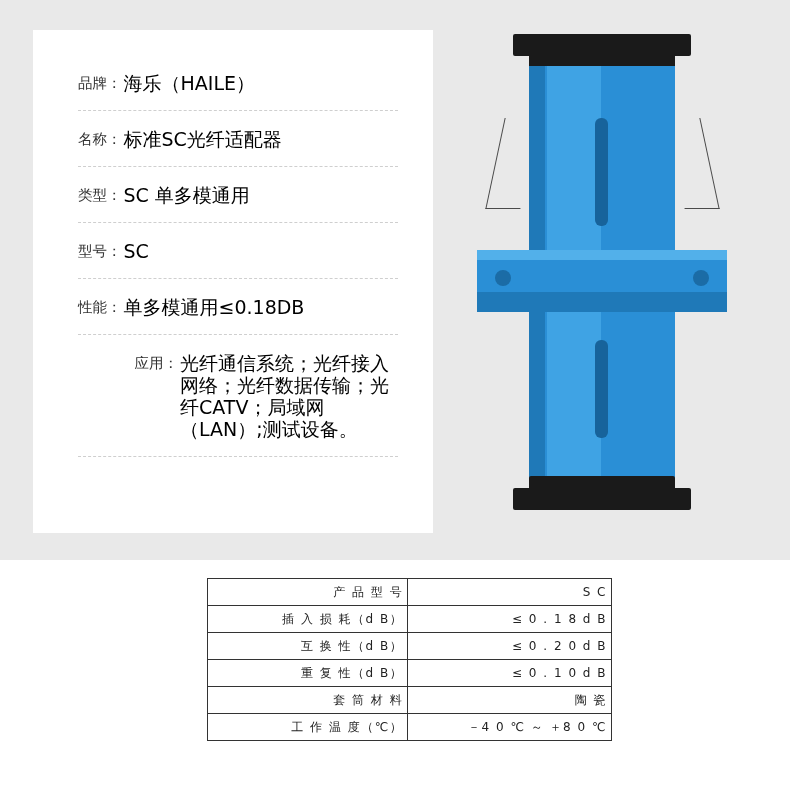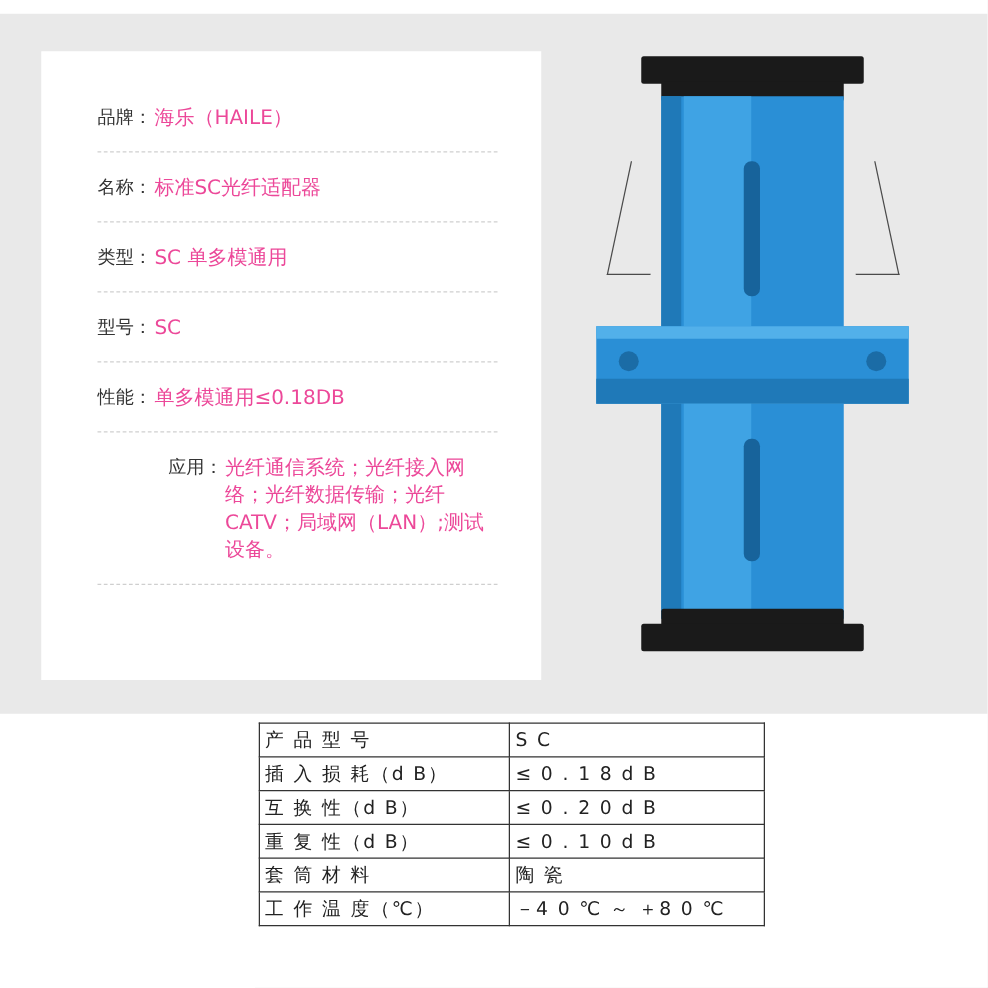--- a/index.html
+++ b/index.html
@@ -17,21 +17,21 @@
     position: relative;
     width: 790px;
     height: 790px;
     background: #ffffff;
   }
 
   
   .top-section {
     position: absolute;
     left: 0;
-    top: 11px;
+    top: 0;
     width: 790px;
     height: 560px;
     background: #e9e9e9;
   }
   .spec-card {
     position: absolute;
     left: 33px;
     top: 30px;
     width: 400px;
     height: 503px;
@@ -57,22 +57,22 @@
     justify-content: flex-end;
   }
   .spec-label {
     font-size: 14.5px;
     color: #333333;
     white-space: nowrap;
     line-height: 22px;
     font-family: "DejaVu Sans", "Liberation Sans", sans-serif;
   }
   .spec-value {
-    font-size: 16px;
-    color: #ec4899;
+    font-size: 19px;
+    color: #000000;
     line-height: 22px;
     padding-left: 2px;
     font-family: "DejaVu Sans", "Liberation Sans", sans-serif;
   }
   .spec-row.multiline .spec-value {
     width: 218px;
   }
 
   
   .product-image-area {
@@ -105,23 +105,23 @@
     width: 405px;
   }
   table.spec-table {
     border-collapse: collapse;
     width: 405px;
     background: #ffffff;
   }
   table.spec-table td {
     border: 1px solid #333333;
     height: 26px;
-    text-align: left;
+    text-align: right;
     vertical-align: middle;
-    font-size: 15px;
+    font-size: 12px;
     color: #222222;
     font-family: "DejaVu Sans", "Liberation Sans", sans-serif;
     letter-spacing: 1.5px;
     padding: 0 4px;
   }
   table.spec-table td.col-left {
     width: 198px;
   }
   table.spec-table td.col-right {
     width: 203px;

